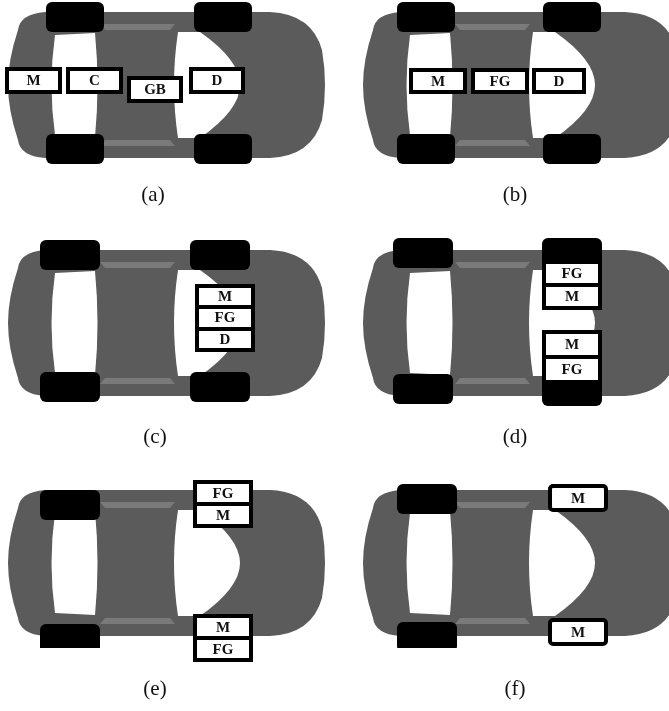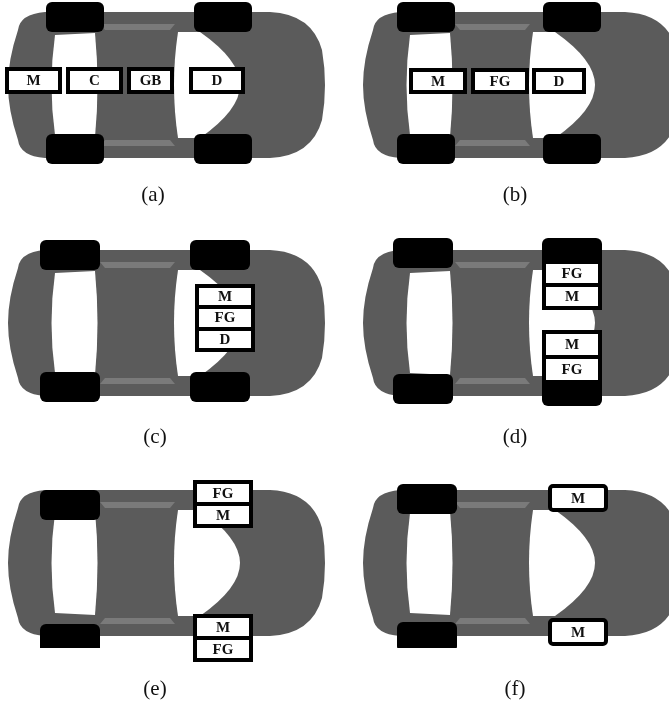--- a/index.html
+++ b/index.html
@@ -33,21 +33,21 @@
 <div class="panel" style="left:0;top:0;">
   <svg class="car" viewBox="0 0 330 170">
     <use href="#car-body"></use>
     <rect x="46" y="2" width="58" height="30" rx="6" fill="#000"></rect>
     <rect x="194" y="2" width="58" height="30" rx="6" fill="#000"></rect>
     <rect x="46" y="134" width="58" height="30" rx="6" fill="#000"></rect>
     <rect x="194" y="134" width="58" height="30" rx="6" fill="#000"></rect>
   </svg>
   <div class="comp" style="left:5px;top:67px;width:57px;height:27px;">M</div>
   <div class="comp" style="left:66px;top:67px;width:57px;height:27px;">C</div>
-  <div class="comp" style="left:127px;top:67px;width:47px;height:27px;">GB</div>
+  <div class="comp" style="left:127px;top:76px;width:56px;height:27px;">GB</div>
   <div class="comp" style="left:189px;top:67px;width:56px;height:27px;">D</div>
   <div class="caption" style="left:-12px;top:182px;">(a)</div>
 </div>
 
 <div class="panel" style="left:355px;top:0;">
   <svg class="car" viewBox="0 0 330 170">
     <use href="#car-body"></use>
     <rect x="42" y="2" width="58" height="30" rx="6" fill="#000"></rect>
     <rect x="188" y="2" width="58" height="30" rx="6" fill="#000"></rect>
     <rect x="42" y="134" width="58" height="30" rx="6" fill="#000"></rect>

